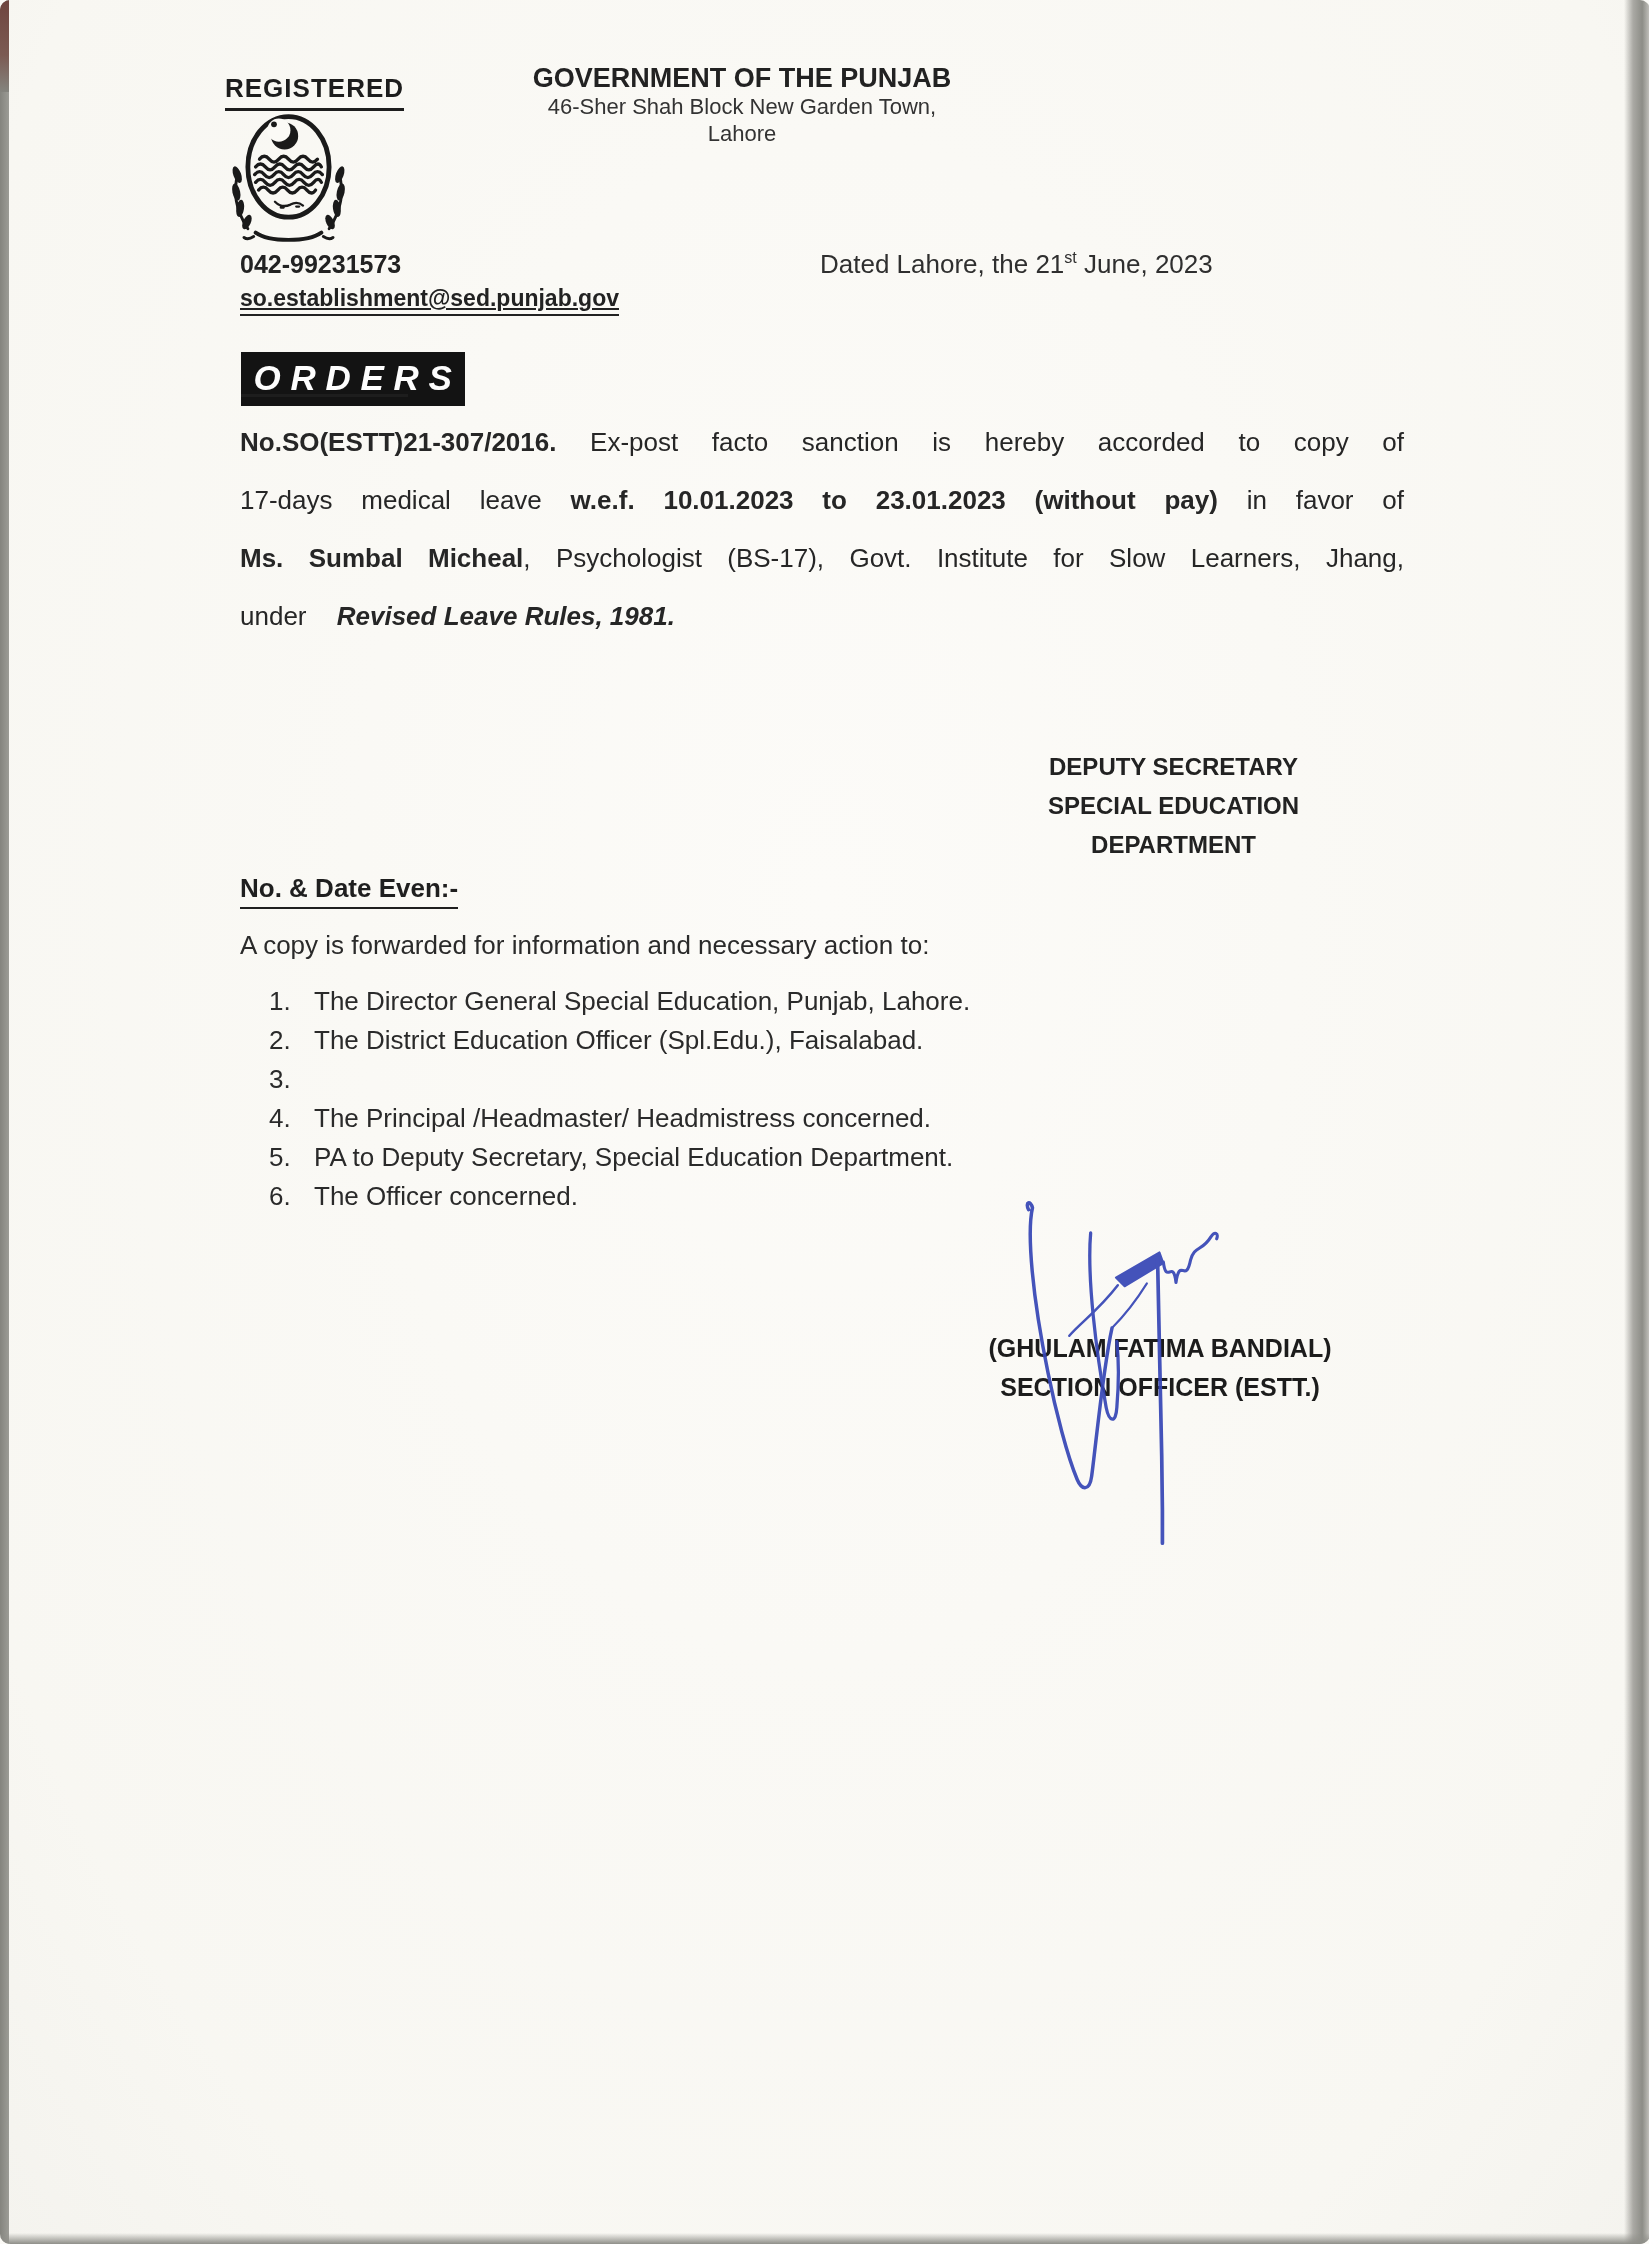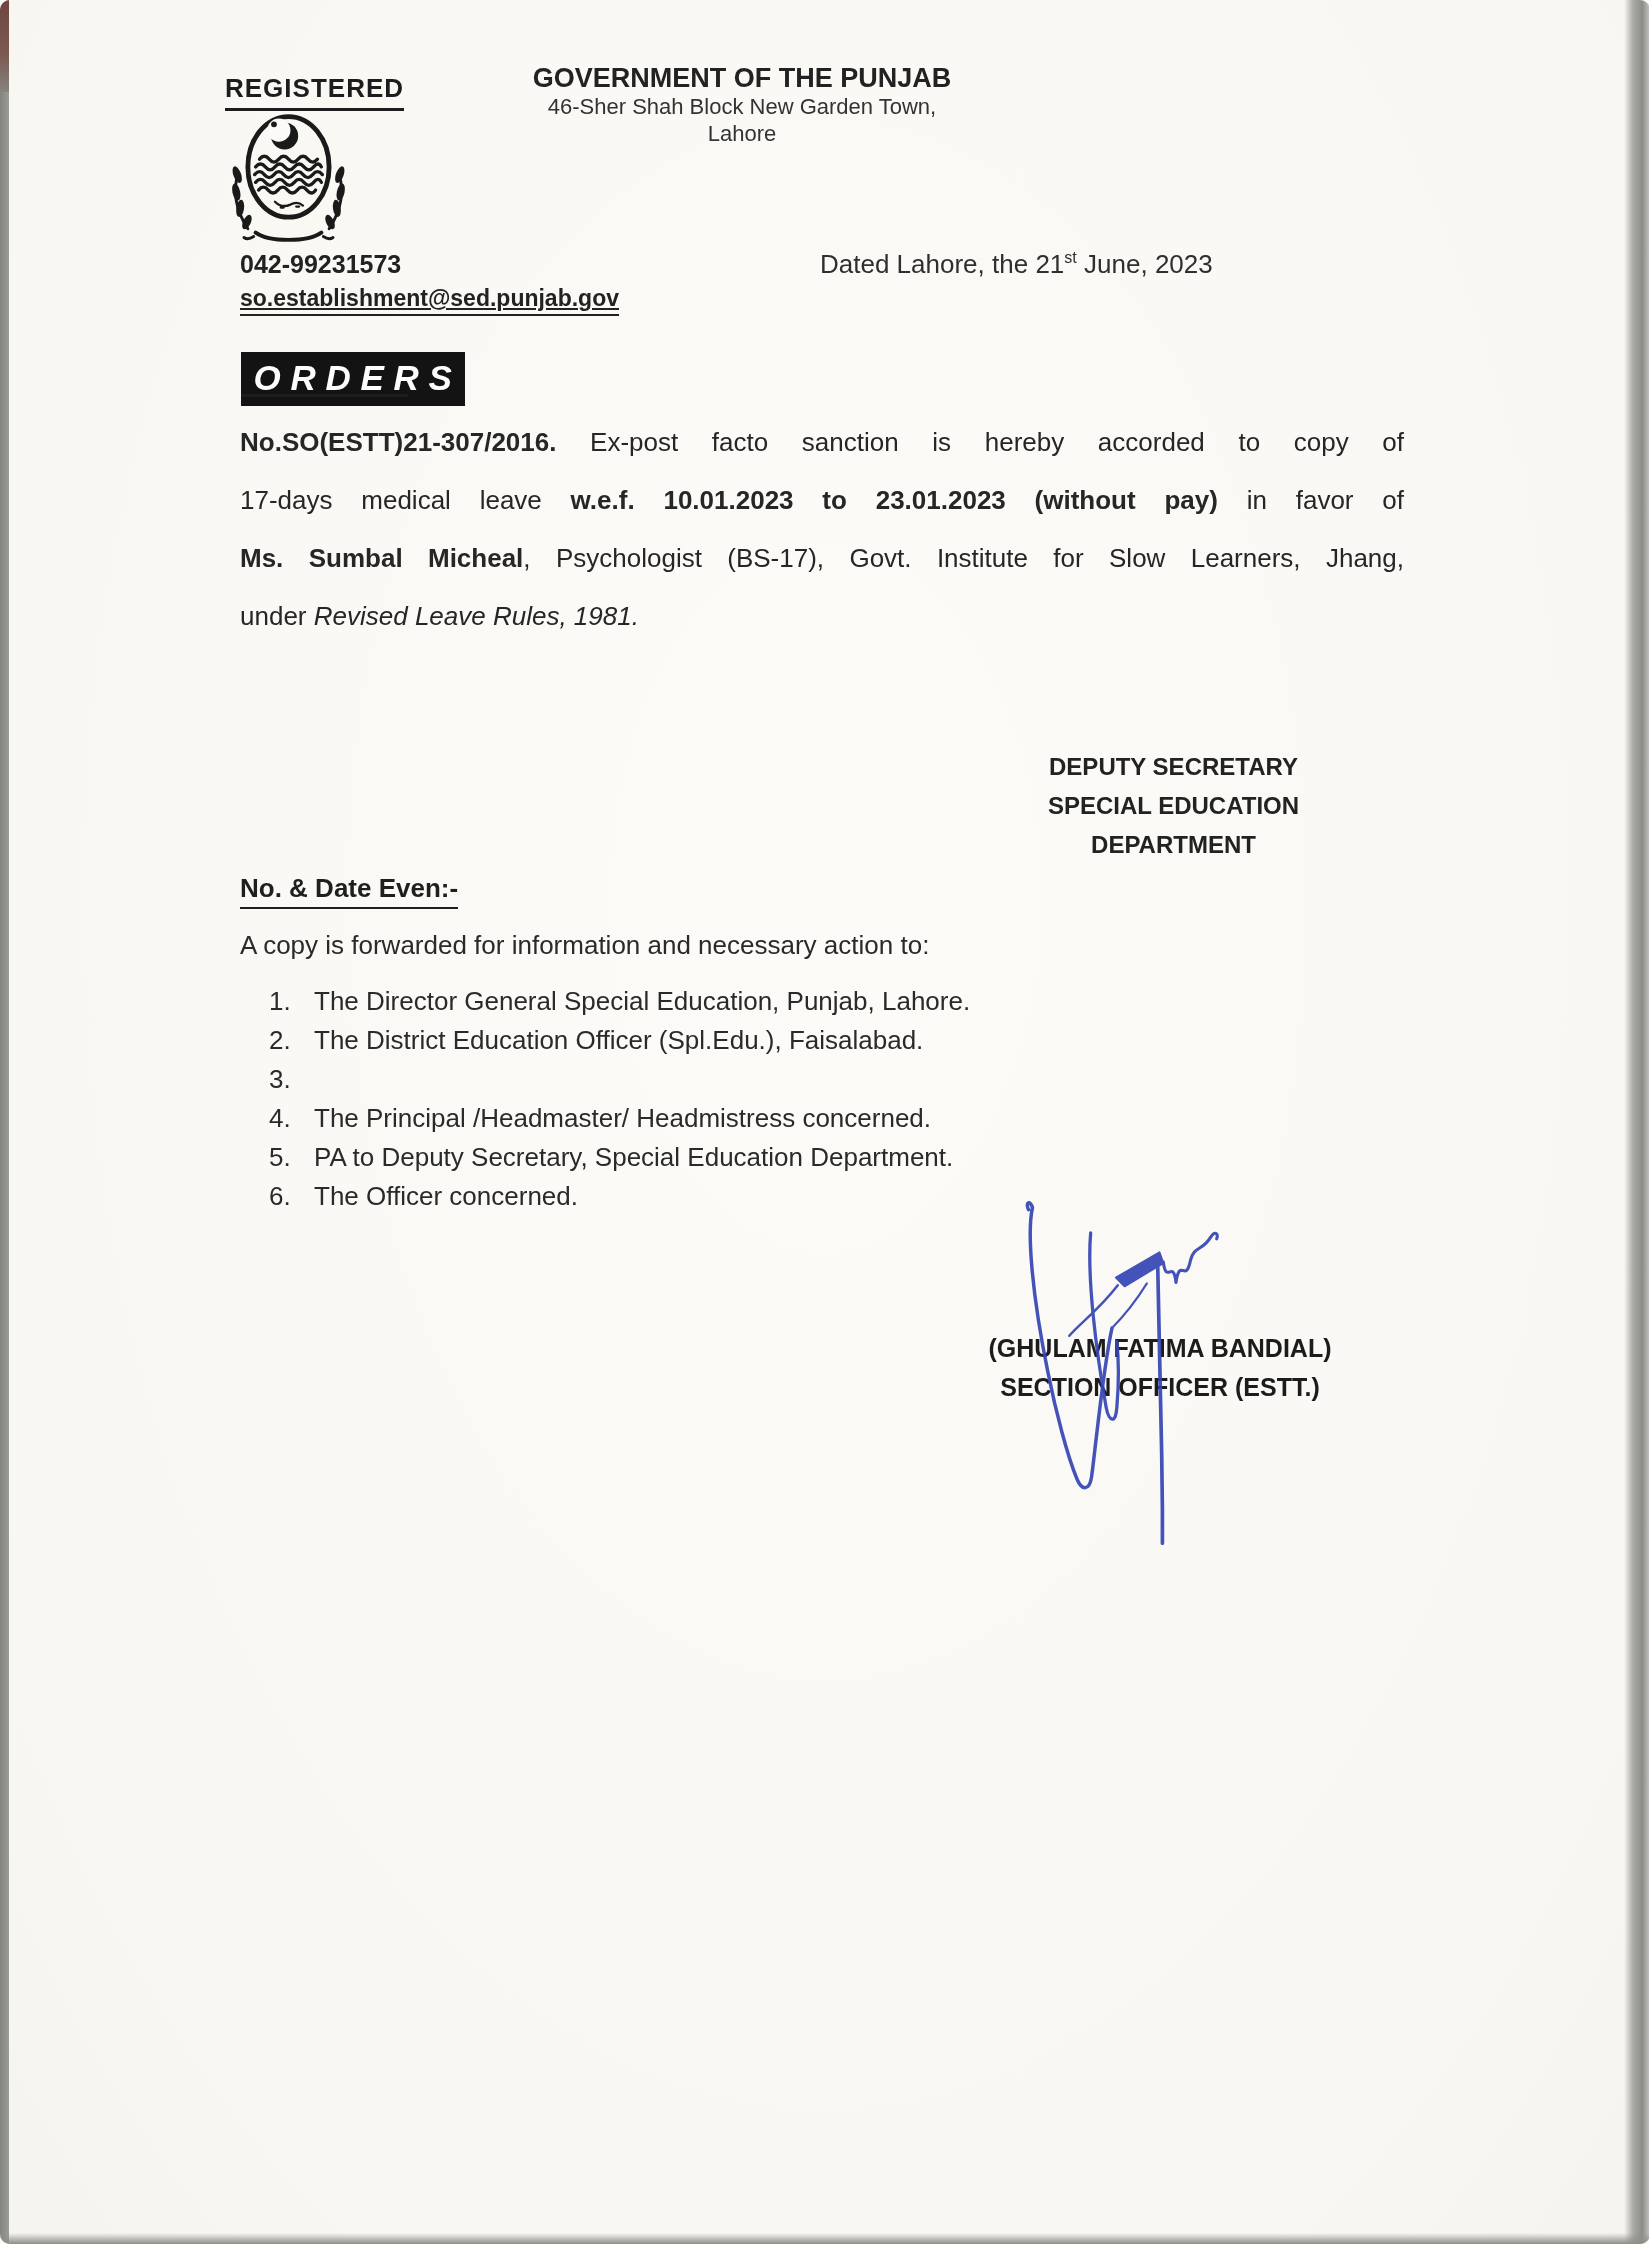--- a/index.html
+++ b/index.html
@@ -42,21 +42,21 @@
     font-size:35px; font-weight:bold; font-style:italic; letter-spacing:9.7px;
     padding:5.8px 3.9px 7.8px 12.6px;
     margin-top:8px;
   }
   .orders-underline { position:absolute; left:241px; top:394px; width:167px; height:2.9px; background:#1d1d1d; }
 
   .body-par { position:absolute; left:240px; top:413px; width:1164px; font-size:26px; color:#262626; }
   .body-line { line-height:58px; height:58px; text-align:justify; text-align-last:justify; }
   .body-line.last { text-align-last:left; }
   .b  { font-weight:bold; }
-  .bi { font-weight:normal; font-style:italic; }
+  .bi { font-weight:bold; font-style:italic;margin-left:23px; }
 
   .deputy { position:absolute; left:999px; top:747px; width:349px; text-align:center;
             font-size:24px; font-weight:bold; line-height:39px; color:#222; }
 
   .no-date { position:absolute; left:240px; top:873px; font-size:26px; font-weight:bold; color:#1f1f1f;
              border-bottom:2.9px solid #1f1f1f; padding-bottom:2.9px; }
 
   .copy-intro { position:absolute; left:240px; top:930px; font-size:26px; color:#2a2a2a; }
 
   .dist-list { position:absolute; left:269px; top:982px; font-size:26px; color:#2a2a2a; }

